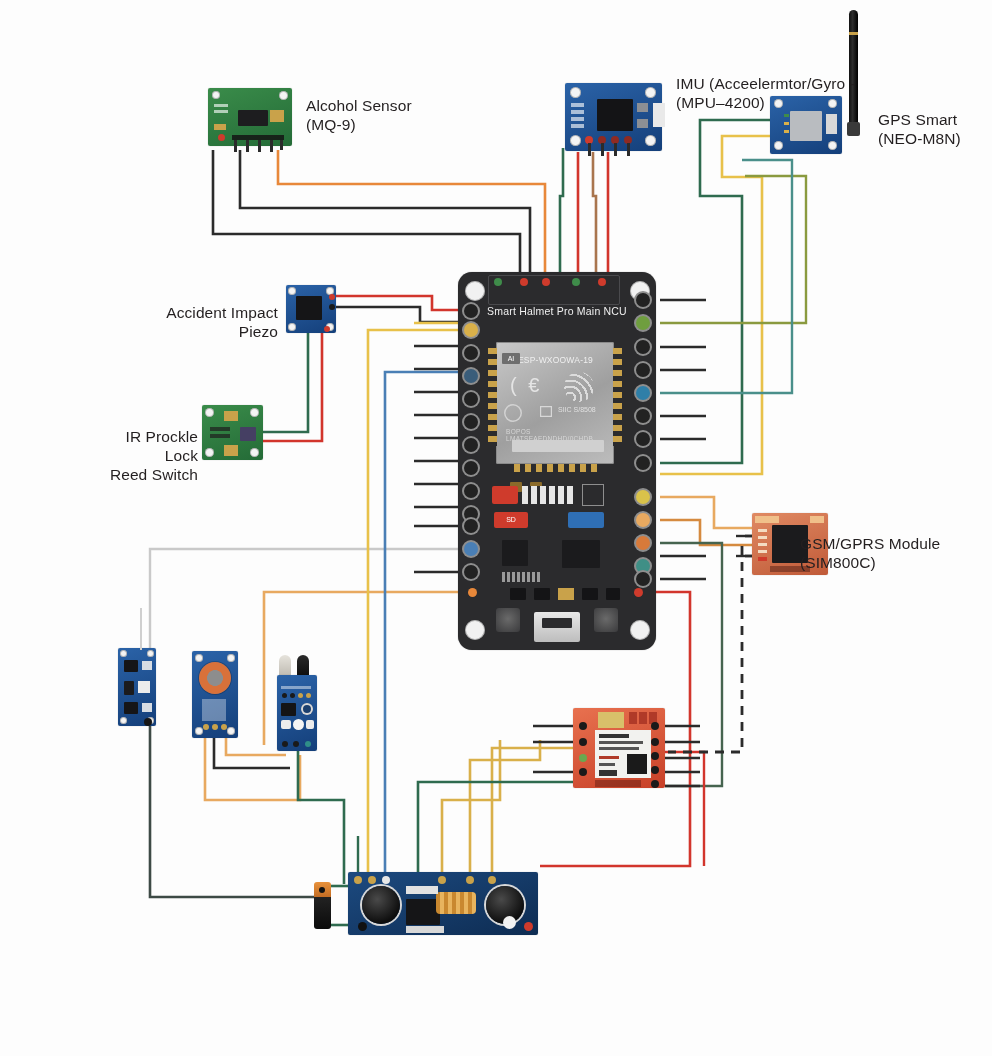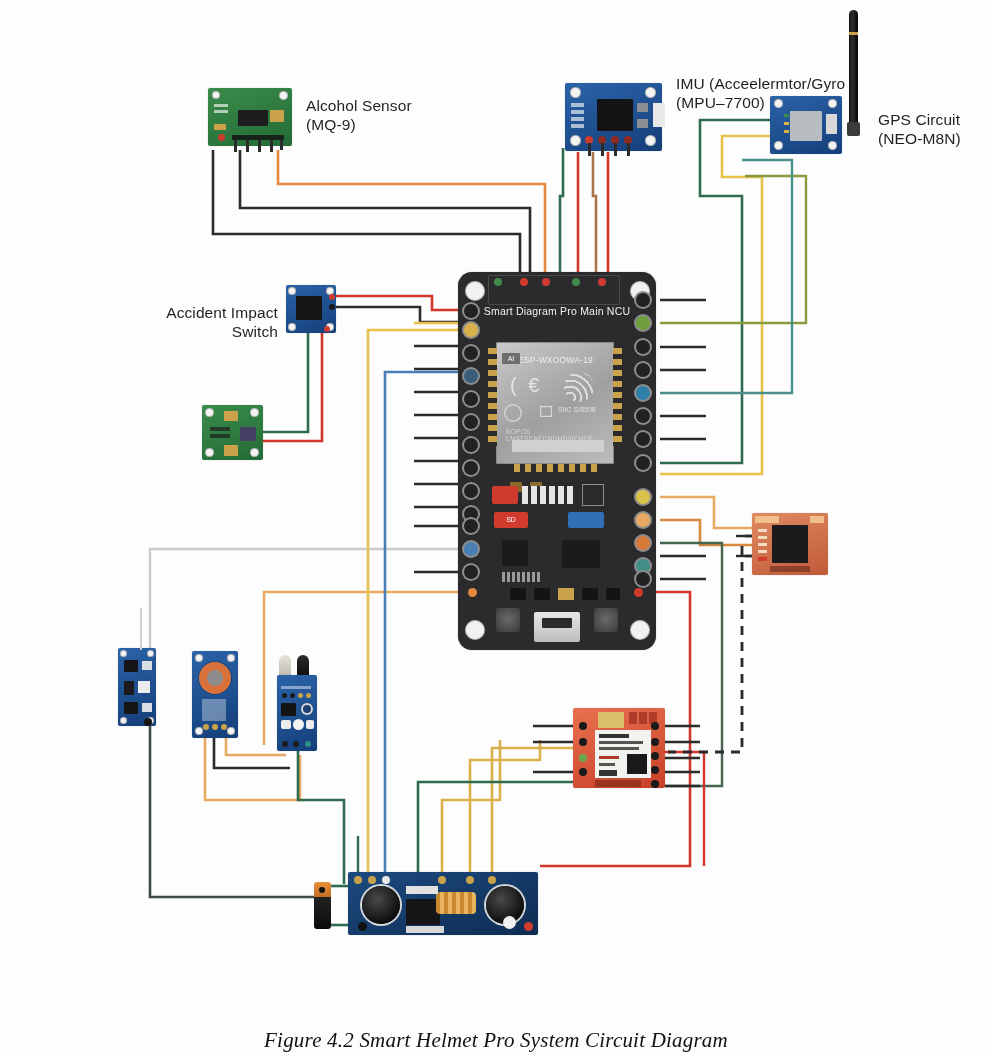--- a/index.html
+++ b/index.html
@@ -366,21 +366,21 @@
     <div class="hole" style="left:7px;top:348px;width:20px;height:20px;background:#f1f1f1;"></div>
     <div class="hole" style="left:172px;top:348px;width:20px;height:20px;background:#f1f1f1;"></div>
 
     <div style="position:absolute;left:30px;top:3px;width:130px;height:28px;border:1.5px solid #4a4a4d;border-radius:2px;"></div>
     <div class="pad" style="left:36px;top:6px;width:8px;height:8px;background:#3f8c4a;"></div>
     <div class="pad" style="left:62px;top:6px;width:8px;height:8px;background:#cf3b2c;"></div>
     <div class="pad" style="left:84px;top:6px;width:8px;height:8px;background:#cf3b2c;"></div>
     <div class="pad" style="left:114px;top:6px;width:8px;height:8px;background:#3f8c4a;"></div>
     <div class="pad" style="left:140px;top:6px;width:8px;height:8px;background:#cf3b2c;"></div>
 
-    <div style="position:absolute;left:24px;top:33px;width:150px;text-align:center;color:#f0f0f0;font-size:10.5px;letter-spacing:.2px;font-family:'Liberation Sans',sans-serif;">Smart Diagram Pro Main NCU</div>
+    <div style="position:absolute;left:24px;top:33px;width:150px;text-align:center;color:#f0f0f0;font-size:10.5px;letter-spacing:.2px;font-family:'Liberation Sans',sans-serif;">Smart Halmet Pro Main NCU</div>
 
     <div style="position:absolute;left:38px;top:70px;width:118px;height:122px;background:linear-gradient(150deg,#c9c9c9,#9f9f9f 55%,#bdbdbd);border-radius:2px;box-shadow:inset 0 0 0 1px #8a8a8a;"></div>
     <div style="position:absolute;left:60px;top:83px;width:96px;color:#efefef;font-size:8.5px;letter-spacing:.2px;">ESP-WXOOWA-19</div>
     <div style="position:absolute;left:44px;top:81px;width:18px;height:11px;background:#6e6e6e;color:#fff;font-size:7px;text-align:center;line-height:11px;border-radius:1px;">AI</div>
     <div style="position:absolute;left:52px;top:102px;width:44px;height:24px;color:#e4e4e4;font-size:20px;letter-spacing:3px;font-family:'Liberation Sans',sans-serif;">( €</div>
     <div style="position:absolute;left:106px;top:100px;width:30px;height:30px;border-radius:50%;background:repeating-radial-gradient(circle at 20% 85%, transparent 0 4px, #dcdcdc 4px 6px);"></div>
     <div style="position:absolute;left:46px;top:132px;width:18px;height:18px;border-radius:50%;box-shadow:inset 0 0 0 1.5px #d2d2d2;"></div>
     <div style="position:absolute;left:82px;top:134px;width:12px;height:11px;box-shadow:inset 0 0 0 1.2px #d8d8d8;"></div>
     <div style="position:absolute;left:100px;top:134px;width:44px;height:9px;color:#e0e0e0;font-size:7px;">SIIC  S/8508</div>
     <div style="position:absolute;left:48px;top:156px;width:100px;color:#d6d6d6;font-size:6.5px;letter-spacing:.3px;">BOPOS LMATSEAEDNDHD/0CHDB</div>
@@ -443,21 +443,24 @@
     <div class="pad" style="left:178px;top:264px;width:14px;height:14px;background:#d87a3a;box-shadow:0 0 0 2px #8e8e8e;"></div>
     <div class="pad" style="left:178px;top:287px;width:14px;height:14px;background:#3f8f86;box-shadow:0 0 0 2px #8e8e8e;"></div>
     <div class="pad" style="left:178px;top:277px;width:14px;height:14px;background:#222;box-shadow:0 0 0 2px #8e8e8e;opacity:0;"></div>
     <div class="pad" style="left:178px;top:277px;width:14px;height:14px;background:#222;box-shadow:0 0 0 2px #8e8e8e;opacity:0;"></div>
     <div class="pad" style="left:178px;top:300px;width:14px;height:14px;background:#222;box-shadow:0 0 0 2px #8e8e8e;"></div>
   </div>
 
   <div class="label" style="left:306px;top:96px;">Alcohol Sensor
 (MQ-9)</div>
   <div class="label" style="left:676px;top:74px;">IMU (Acceelermtor/Gyro -
-(MPU–7700)</div>
-  <div class="label" style="left:878px;top:110px;">GPS Circuit
+(MPU–4200)</div>
+  <div class="label" style="left:878px;top:110px;">GPS Smart
 (NEO-M8N)</div>
   <div class="label" style="left:166px;top:303px;text-align:right;width:112px;">Accident Impact
-Switch</div>
-
-  <div class="caption">Figure 4.2 Smart Helmet Pro System Circuit Diagram</div>
+Piezo</div>
+  <div class="label" style="left:88px;top:427px;text-align:right;width:110px;">IR Prockle Lock
+Reed Switch</div>
+  <div class="label" style="left:800px;top:534px;">GSM/GPRS Module
+(SIM800C)</div>
+
 
 </div>
 
 </body></html>

